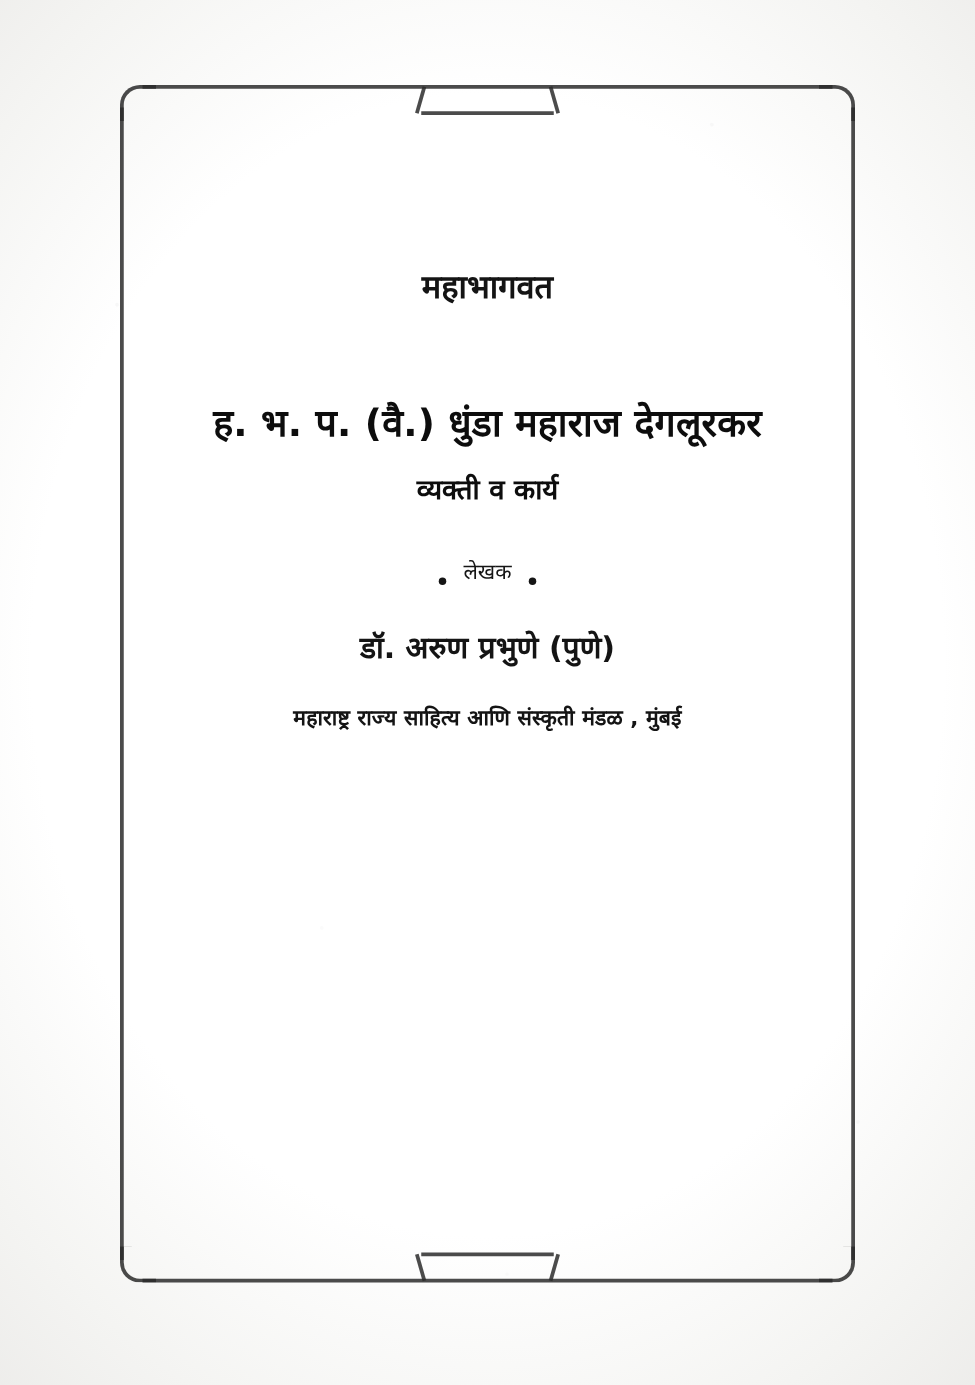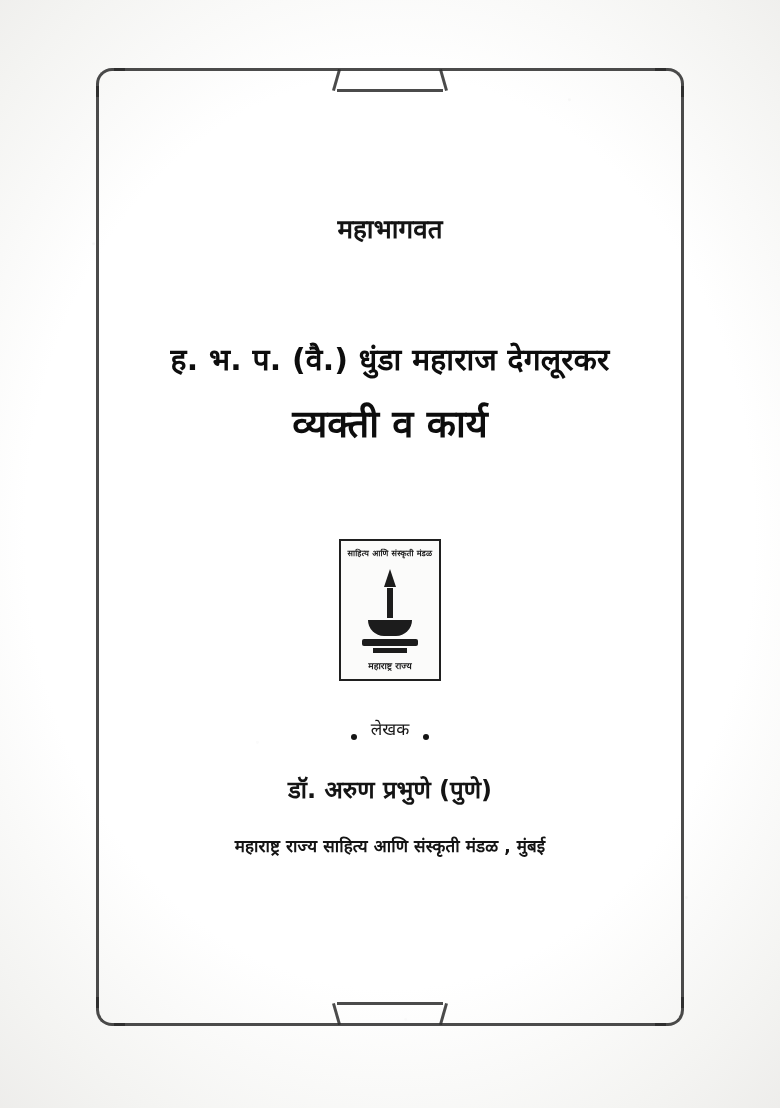--- a/index.html
+++ b/index.html
@@ -104,38 +104,38 @@
     font-weight: bold;
     font-size: 21px;
     letter-spacing: .4px;
     margin-bottom: 34px;
     color: #1a1a1a;
   }
   .series-name {
     font-family: "DejaVu Sans", sans-serif;
     font-weight: bold;
     font-size: 26px;
-    margin-bottom: 91px;
+    margin-bottom: 71px;
     color: #141414;
   }
   .main-title {
     font-family: "DejaVu Sans", sans-serif;
     font-weight: bold;
     font-size: 30px;
     line-height: 1.5;
     letter-spacing: .2px;
     color: #0d0d0d;
     margin: 16px auto;
     width: 560px;
     margin-left: -10px;
   }
   .subtitle {
     font-family: "DejaVu Sans", sans-serif;
     font-weight: bold;
-    font-size: 38px;
+    font-size: 22px;
     line-height: 1.4;
     color: #0d0d0d;
     margin-top: 16px;
   }
 
   
   .emblem-wrap {
     margin-top: 88px;
     display: flex;
     justify-content: center;
@@ -271,33 +271,20 @@
 
   <div class="content">
 
 
     <div class="series-name">महाभागवत</div>
 
     <div class="main-title">ह. भ. प. (वै.) धुंडा महाराज देगलूरकर</div>
 
     <div class="subtitle">व्यक्ती व कार्य</div>
 
-    <div class="emblem-wrap">
-      <div class="emblem">
-        <div class="arc-text">साहित्य आणि संस्कृती मंडळ</div>
-        <div class="lamp">
-          <div class="flame"></div>
-          <div class="stem"></div>
-          <div class="bowl"></div>
-          <div class="base"></div>
-          <div class="base2"></div>
-        </div>
-        <div class="bottom-text">महाराष्ट्र राज्य</div>
-      </div>
-    </div>
 
     <div class="author-head">
       <span class="dot"></span>
       <span>लेखक</span>
       <span class="dot"></span>
     </div>
 
     <div class="author-name">डॉ. अरुण प्रभुणे (पुणे)</div>
 
     <div class="publisher">महाराष्ट्र राज्य साहित्य आणि संस्कृती मंडळ , मुंबई</div>

